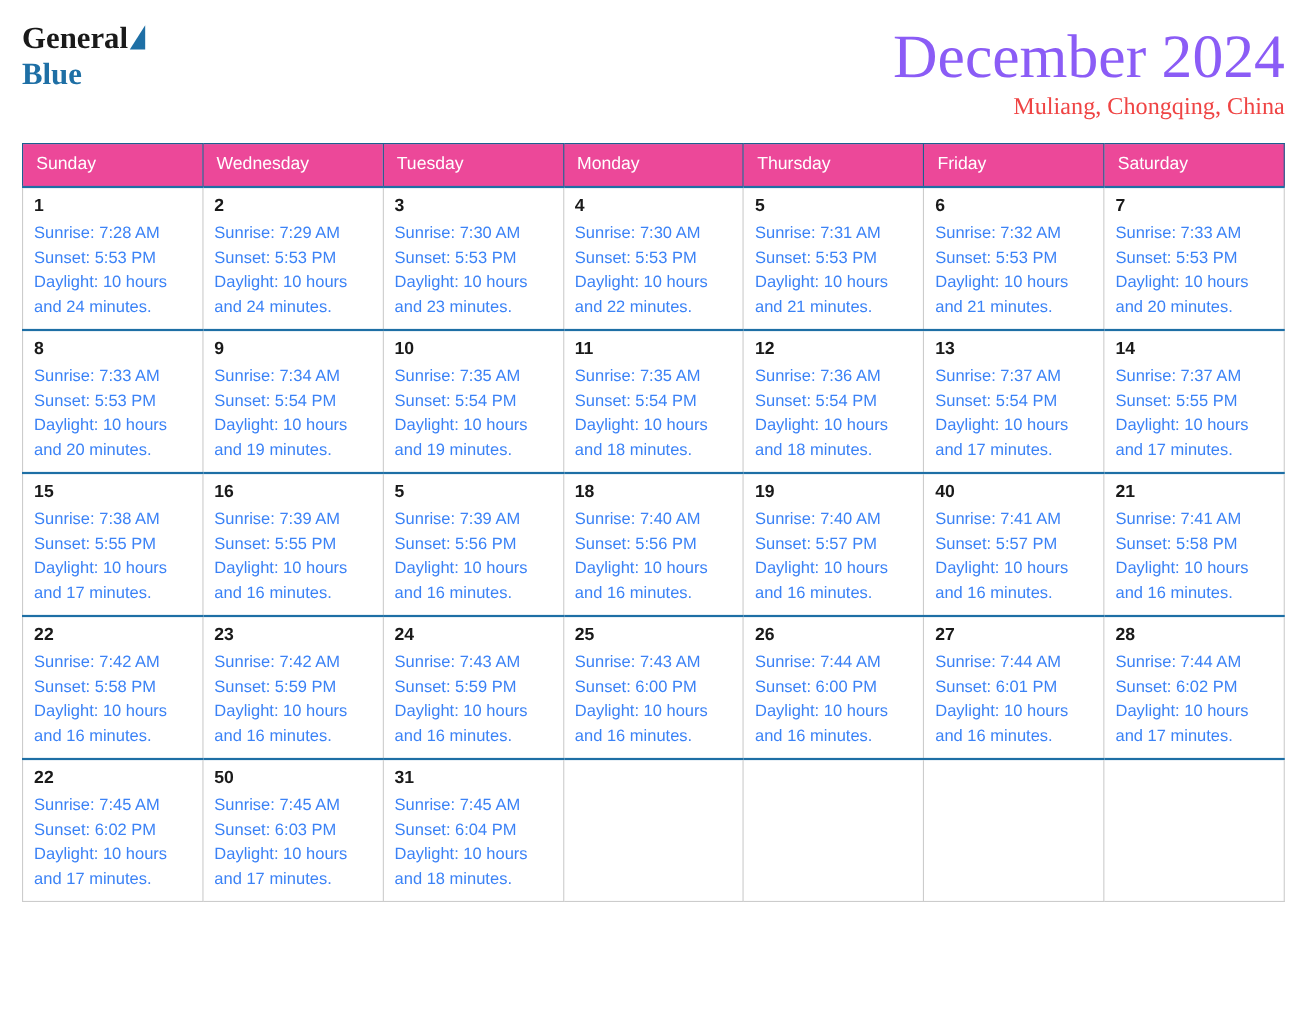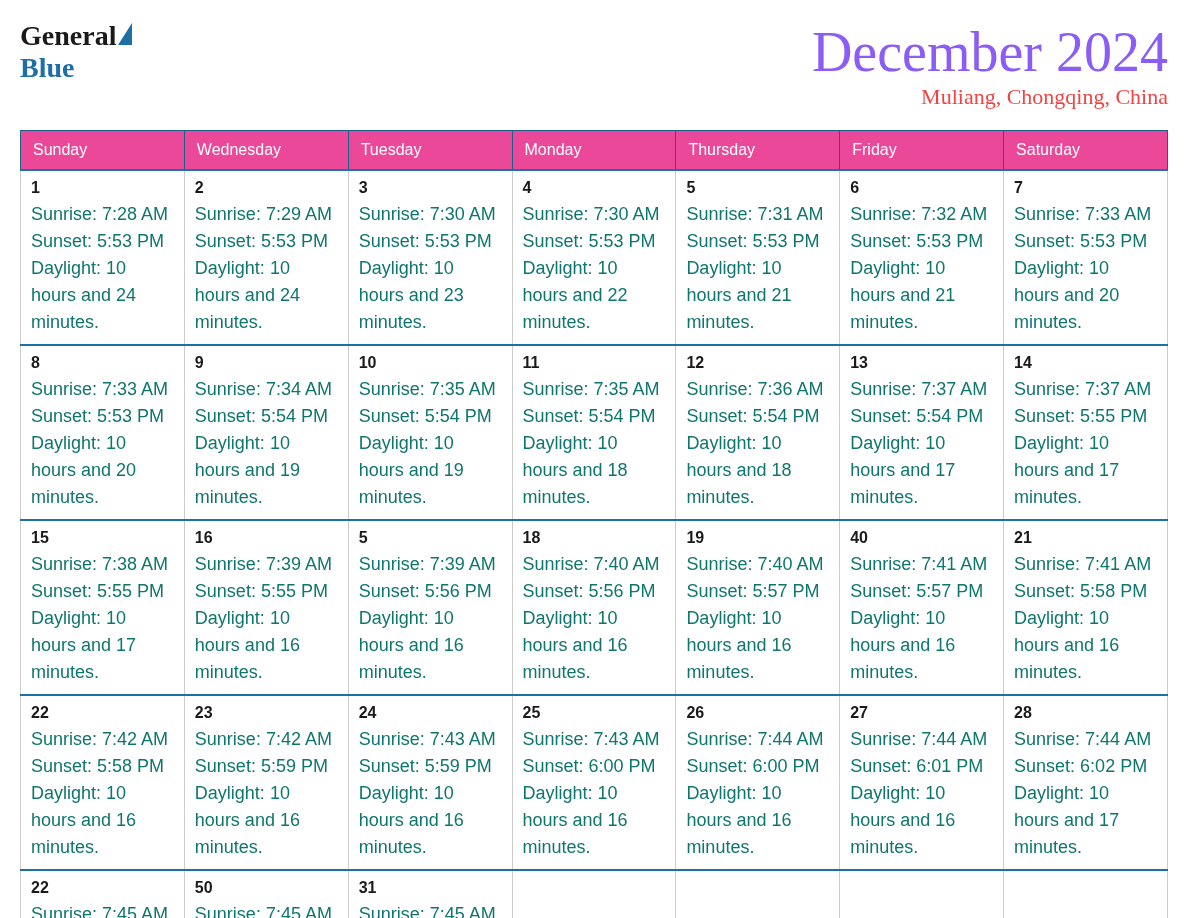--- a/index.html
+++ b/index.html
@@ -83,22 +83,22 @@
       height: 110px;
     }
     .day-number {
       font-size: 16px;
       font-weight: bold;
       color: #1a1a1a;
       display: block;
       margin-bottom: 4px;
     }
     .day-info {
-      font-size: 18px;
-      color: #0f766e;
+      font-size: 15px;
+      color: #3b82f6;
       line-height: 1.5;
     }
     .empty-cell {
       background: #fff;
     }
     .week-row td {
       border-top: 2px solid #1e6fa5;
     }
   </style>
 </head>

